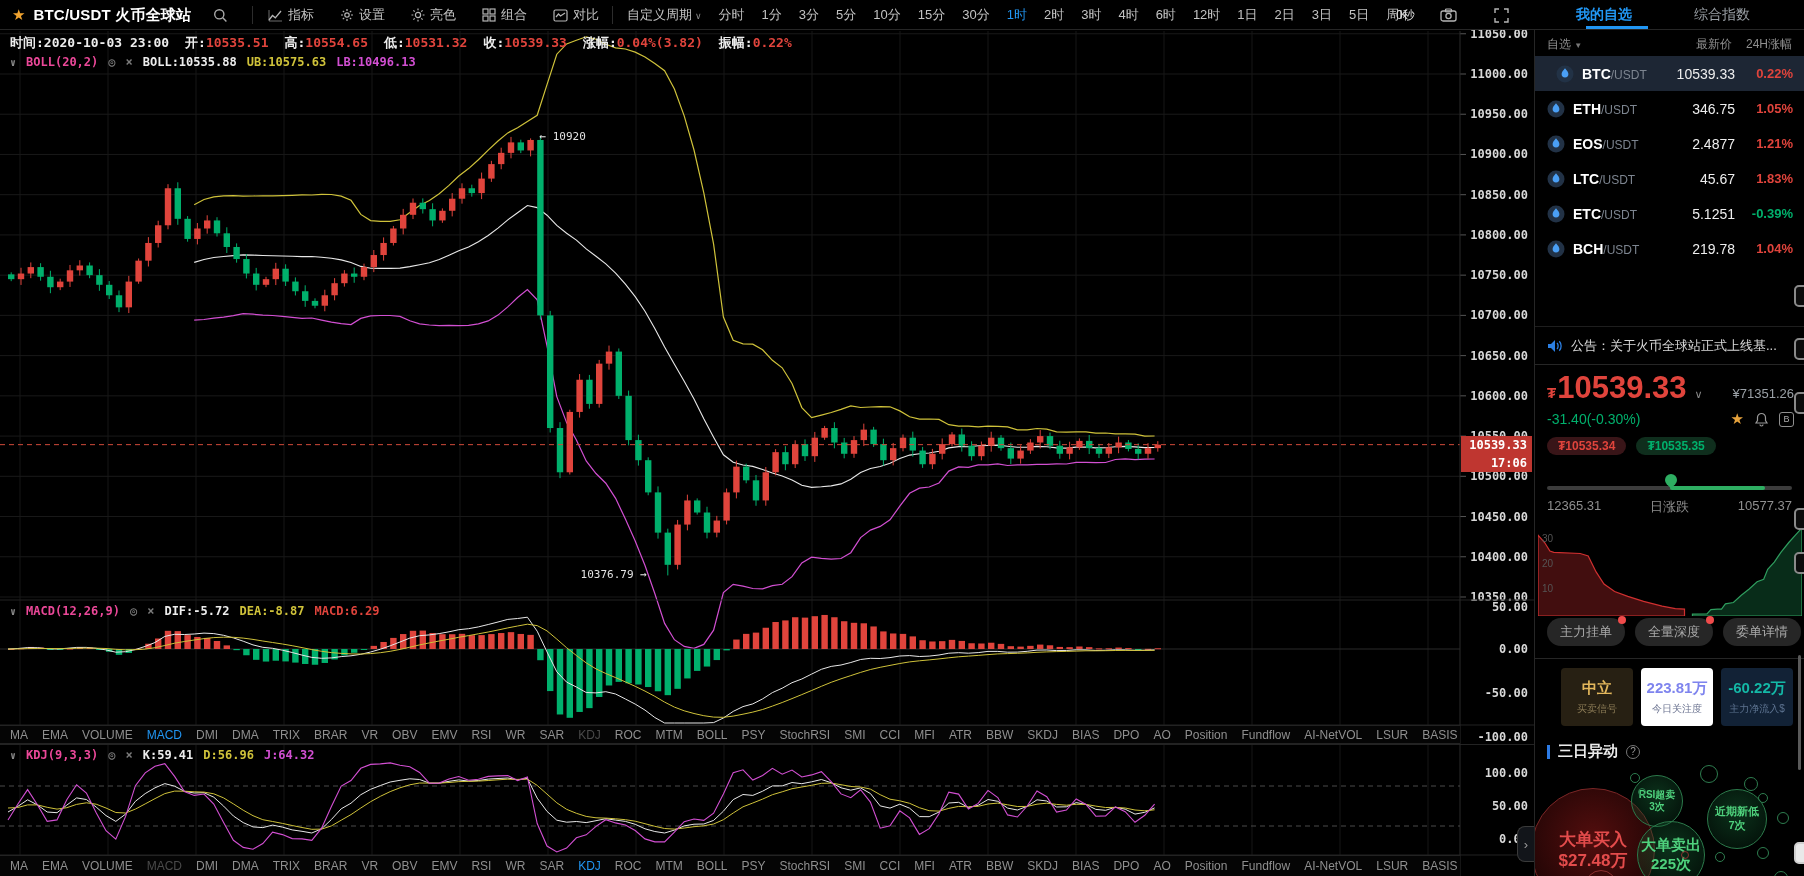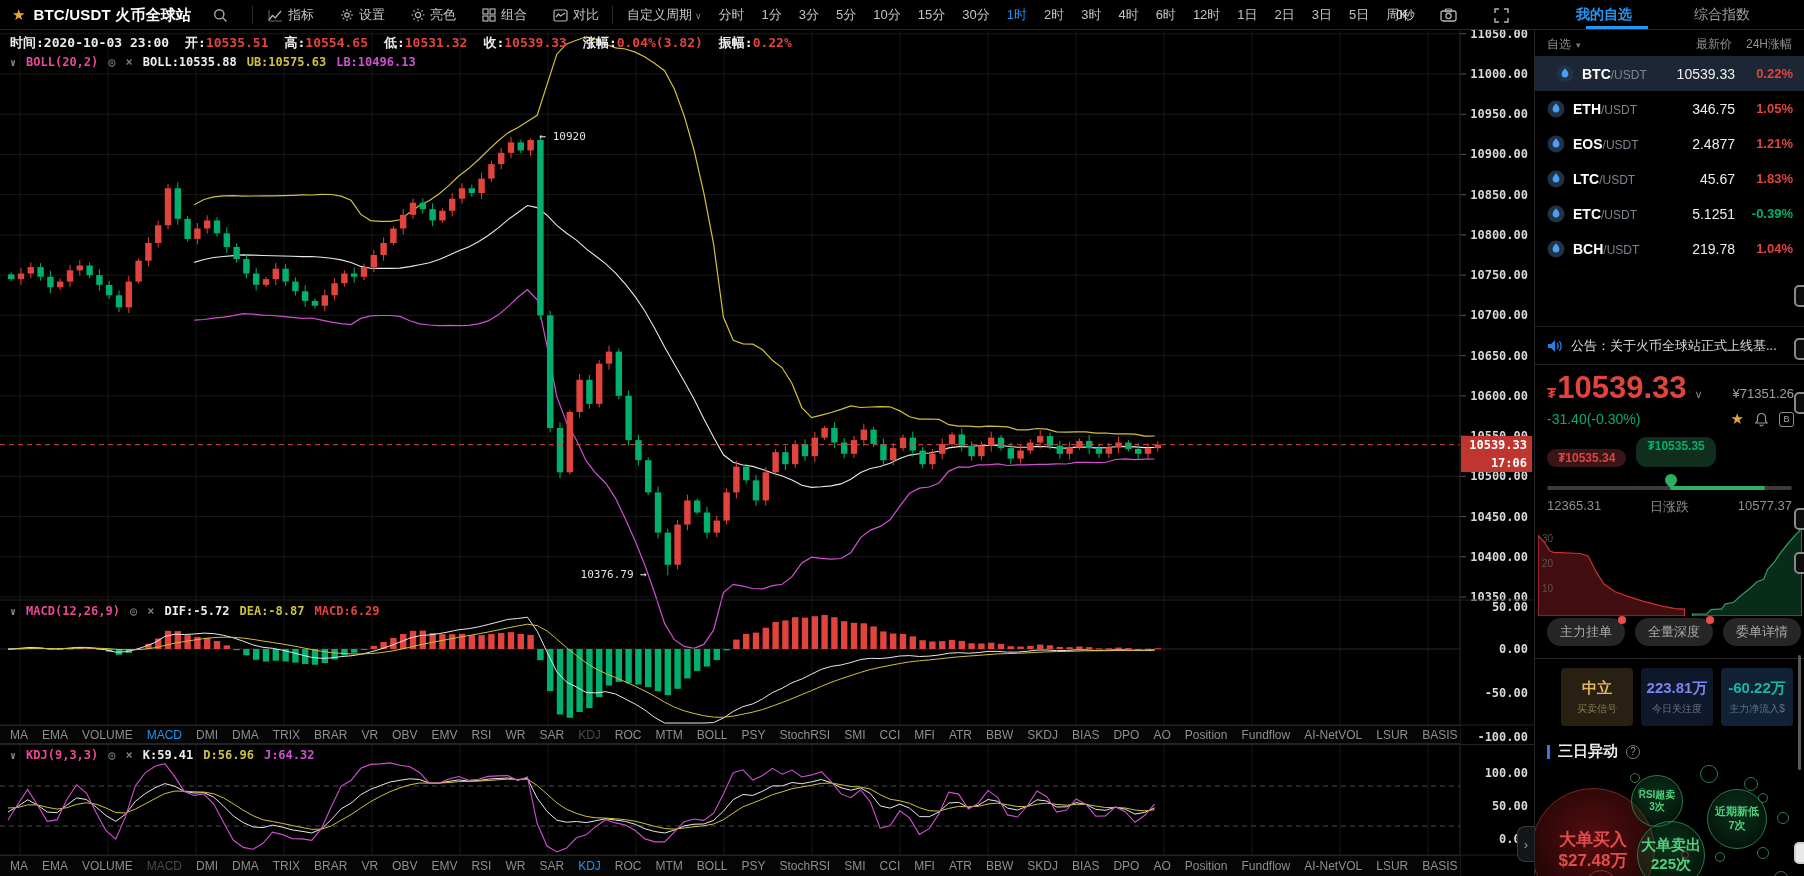--- a/index.html
+++ b/index.html
@@ -75,42 +75,42 @@
   #bigprice .num{color:#e0443c;font-size:31px;font-weight:bold;letter-spacing:0;line-height:1;}
   #bigprice .chevd{color:#8a8a8a;font-size:11px;margin-left:8px;cursor:pointer;}
   #bigprice .cny{margin-left:auto;color:#9aa0a6;font-size:13px;}
   #chgline{display:flex;align-items:center;margin-top:7px;}
   #chgline .chg{color:#00b06c;font-size:14px;}
   #chgline .icons{margin-left:auto;display:flex;align-items:center;gap:10px;}
   #chgline .fav{color:#e6a23c;font-size:15px;cursor:pointer;}
   .bbadge{width:15px;height:15px;border:1px solid #8f8f8f;border-radius:3px;color:#aaa;font-size:9px;display:flex;align-items:center;justify-content:center;cursor:pointer;}
   #pills{display:flex;gap:10px;margin-top:9px;}
   .pill{border-radius:10px;font-size:12px;font-weight:bold;padding:2px 11px;}
-  .pill.bid{background:#391518;color:#e0443c;margin-top:12px;}
+  .pill.bid{background:#391518;color:#e0443c;}
   .pill.ask{background:#0f2e1d;color:#00b06c;}
   
   #slider{position:absolute;top:440px;left:12px;right:12px;height:52px;}
   #slider .track{position:absolute;top:16px;left:0;right:0;height:4px;background:#3c3c3c;border-radius:2px;}
   #slider .seg{position:absolute;top:16px;left:50%;width:39%;height:4px;background:#2eae62;border-radius:2px;}
   #slider .knob{position:absolute;top:4px;left:48%;width:12px;height:12px;background:#2eae62;border-radius:50% 50% 50% 0;transform:rotate(-45deg);cursor:pointer;}
   #slider .labels{position:absolute;top:28px;left:0;right:0;display:flex;justify-content:space-between;font-size:13px;color:#8f8f8f;}
   
   #depthwrap{position:absolute;top:496px;left:3px;width:264px;height:120px;}
   #depthlabels{position:absolute;top:92px;left:0;width:264px;display:flex;justify-content:space-between;padding:0 18px 0 14px;font-size:13px;color:#8f8f8f;}
   
   #btnrow{position:absolute;top:588px;left:12px;right:12px;display:flex;gap:10px;}
   .pbtn{position:relative;background:#262626;color:#a9a9a9;font-size:13px;border-radius:14px;padding:5px 13px;cursor:pointer;white-space:nowrap;}
   .pbtn .dot{position:absolute;right:-1px;top:-2px;width:8px;height:8px;border-radius:50%;background:#f04b4b;}
   
   #stats{position:absolute;top:638px;left:26px;display:flex;gap:8px;}
   .statbox{width:72px;height:58px;border-radius:4px;display:flex;flex-direction:column;align-items:center;justify-content:center;gap:4px;cursor:pointer;}
   .statbox .v{font-size:15px;font-weight:bold;white-space:nowrap;}
   .statbox .l{font-size:10px;white-space:nowrap;}
   .statbox.gold{background:#272013;} .statbox.gold .v{color:#e3b75c;} .statbox.gold .l{color:#8a7a55;}
-  .statbox.purple{background:#0f172a;} .statbox.purple .v{color:#7e84ee;} .statbox.purple .l{color:#6b7390;}
+  .statbox.purple{background:#ffffff;} .statbox.purple .v{color:#7e84ee;} .statbox.purple .l{color:#6b7390;}
   .statbox.blue{background:#122236;} .statbox.blue .v{color:#14b8a6;} .statbox.blue .l{color:#5d7390;}
   
   #sect{position:absolute;top:712px;left:12px;display:flex;align-items:center;gap:8px;}
   #sect .bar{width:3px;height:14px;background:#2c7be5;}
   #sect .t{color:#ececec;font-size:15px;font-weight:bold;}
   #sect .q{width:14px;height:14px;border:1px solid #777;border-radius:50%;color:#999;font-size:10px;display:flex;align-items:center;justify-content:center;cursor:pointer;}
   
   #bubbles{position:absolute;top:728px;left:0;width:270px;height:118px;overflow:hidden;}
   .bubble{position:absolute;border-radius:50%;display:flex;flex-direction:column;align-items:center;justify-content:center;line-height:1.25;}
   .bubble.red{background:radial-gradient(circle at 50% 40%, rgba(150,25,25,.55), rgba(70,10,10,.25));border:1px solid #7a2626;color:#e34c4c;}

